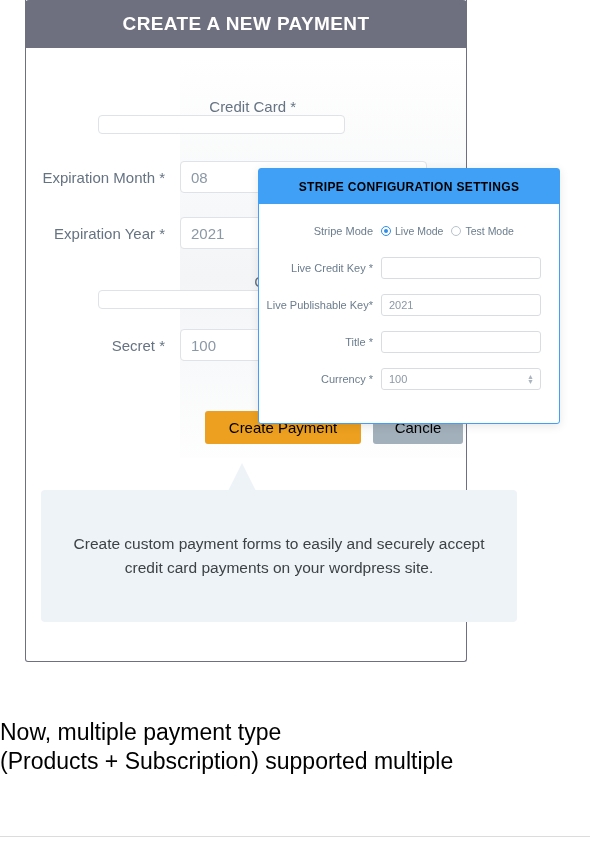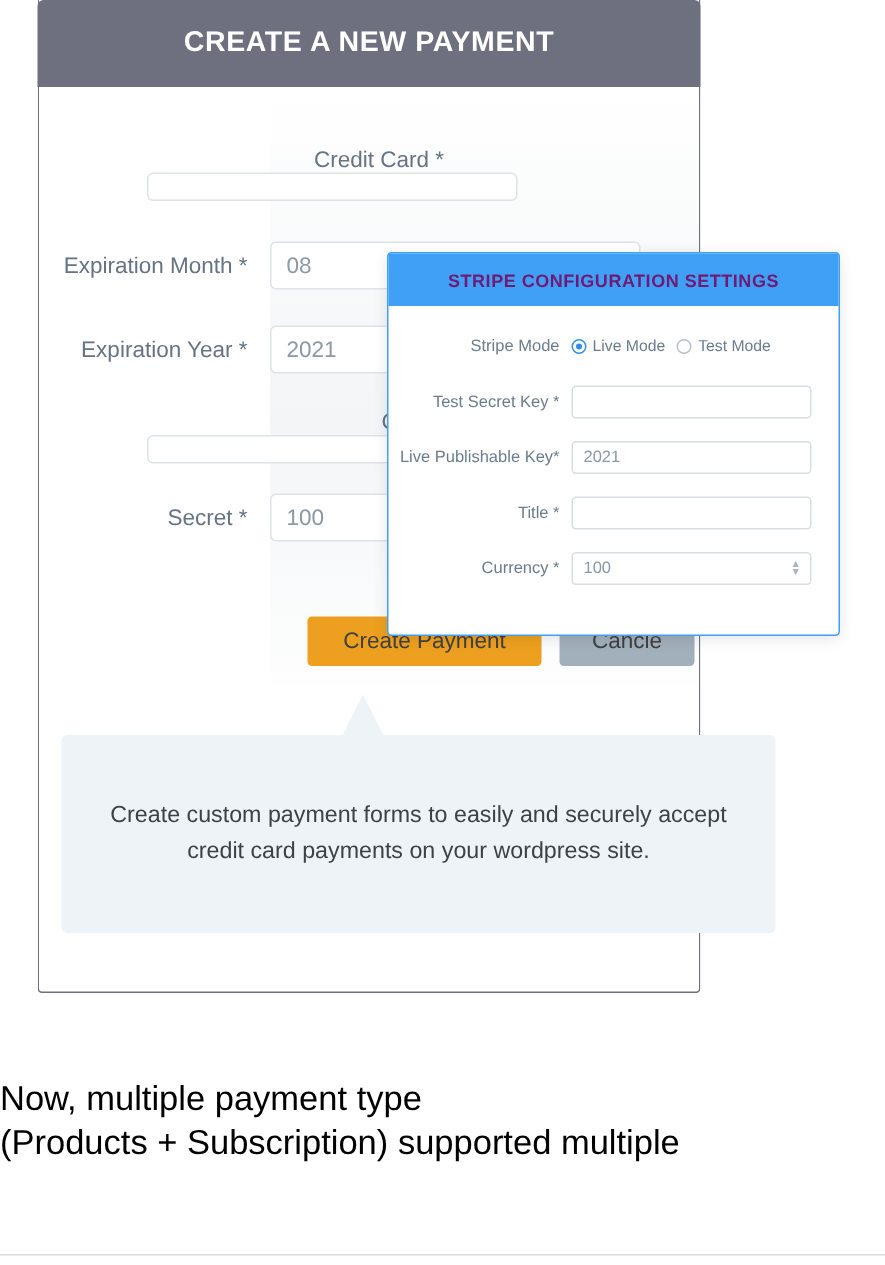--- a/index.html
+++ b/index.html
@@ -27,21 +27,21 @@
     border: 1px solid #6e6f80;
     border-top: none;
     box-sizing: border-box;
     border-radius: 0 0 3px 3px;
   }
   .card-header {
     position: absolute;
     left: 25px;
     top: 0px;
     width: 442px;
-    height: 58px;
+    height: 48px;
     background: #6f707f;
     border-radius: 4px 4px 0 0;
     display: flex;
     align-items: center;
     justify-content: center;
   }
   .card-header-title {
     color: #ffffff;
     font-size: 19px;
     font-weight: bold;
@@ -104,21 +104,21 @@
     left: 205px;
     top: 411px;
     display: flex;
     gap: 12px;
   }
   .btn {
     height: 33px;
     border: none;
     border-radius: 3px;
     font-size: 15px;
-    color: #404040;
+    color: #000000;
     font-family: "Liberation Sans", sans-serif;
     cursor: pointer;
     padding: 0 18px;
   }
   .btn-primary { background: #eda01f; min-width: 156px; }
   .btn-secondary { background: #a2b0bb; min-width: 90px; }
 
   
   .callout {
     position: absolute;
@@ -165,21 +165,21 @@
     box-shadow: 0 2px 10px rgba(0,0,0,0.10);
   }
   .modal-header {
     height: 35px;
     background: #3fa0f5;
     display: flex;
     align-items: center;
     justify-content: center;
   }
   .modal-title {
-    color: #701a75;
+    color: #000000;
     font-size: 12px;
     font-weight: bold;
     letter-spacing: 0.35px;
   }
   .modal-body { padding-top: 16px; position: relative; }
 
   .m-row {
     display: flex;
     align-items: center;
     height: 22px;
@@ -325,21 +325,21 @@
           <span class="radio-label">Live Mode</span>
         </label>
         <label class="radio-opt">
           <span class="radio-dot"></span>
           <span class="radio-label">Test Mode</span>
         </label>
       </div>
     </div>
 
     <div class="m-row">
-      <span class="m-label">Test Secret Key  *</span>
+      <span class="m-label">Live Credit Key  *</span>
       <input class="m-input" placeholder="" style="">
     </div>
 
     <div class="m-row">
       <span class="m-label">Live Publishable Key*</span>
       <input class="m-input" placeholder="2021" style="">
     </div>
 
     <div class="m-row">
       <span class="m-label">Title *</span>

